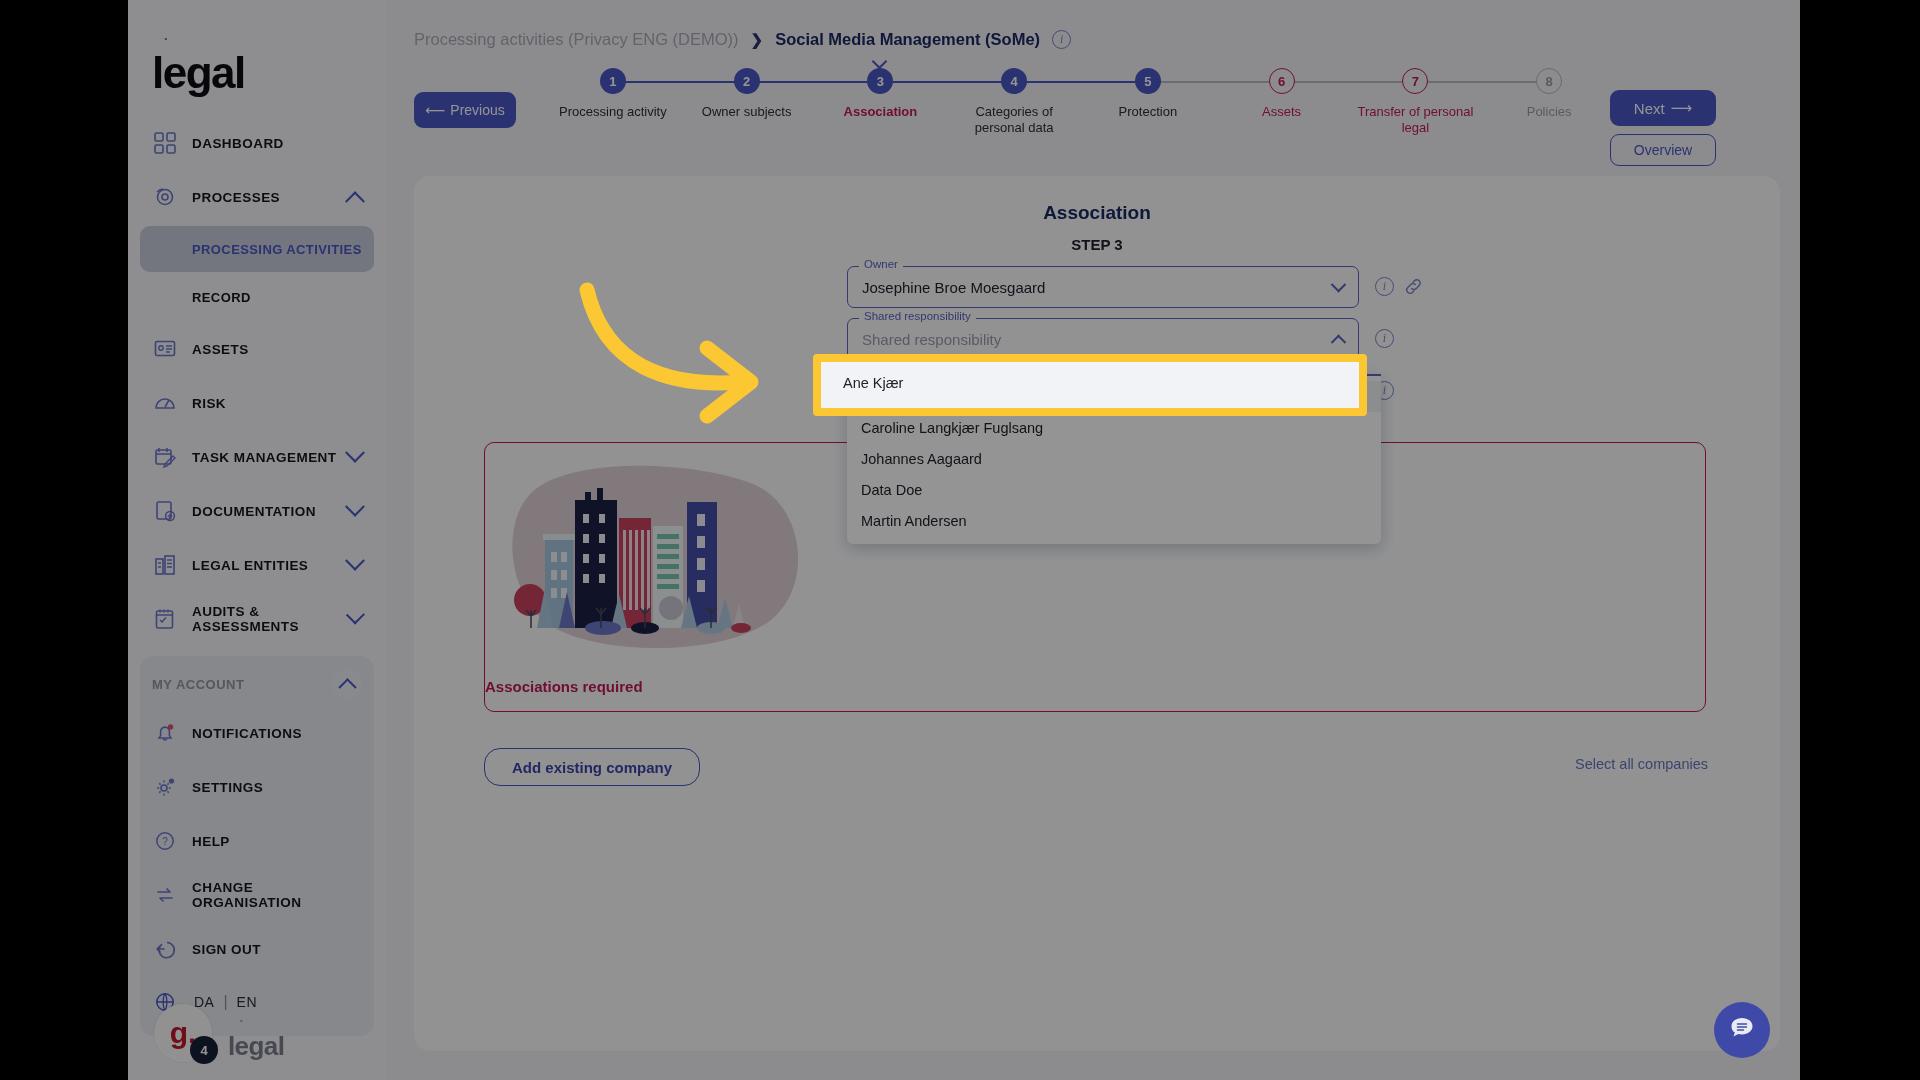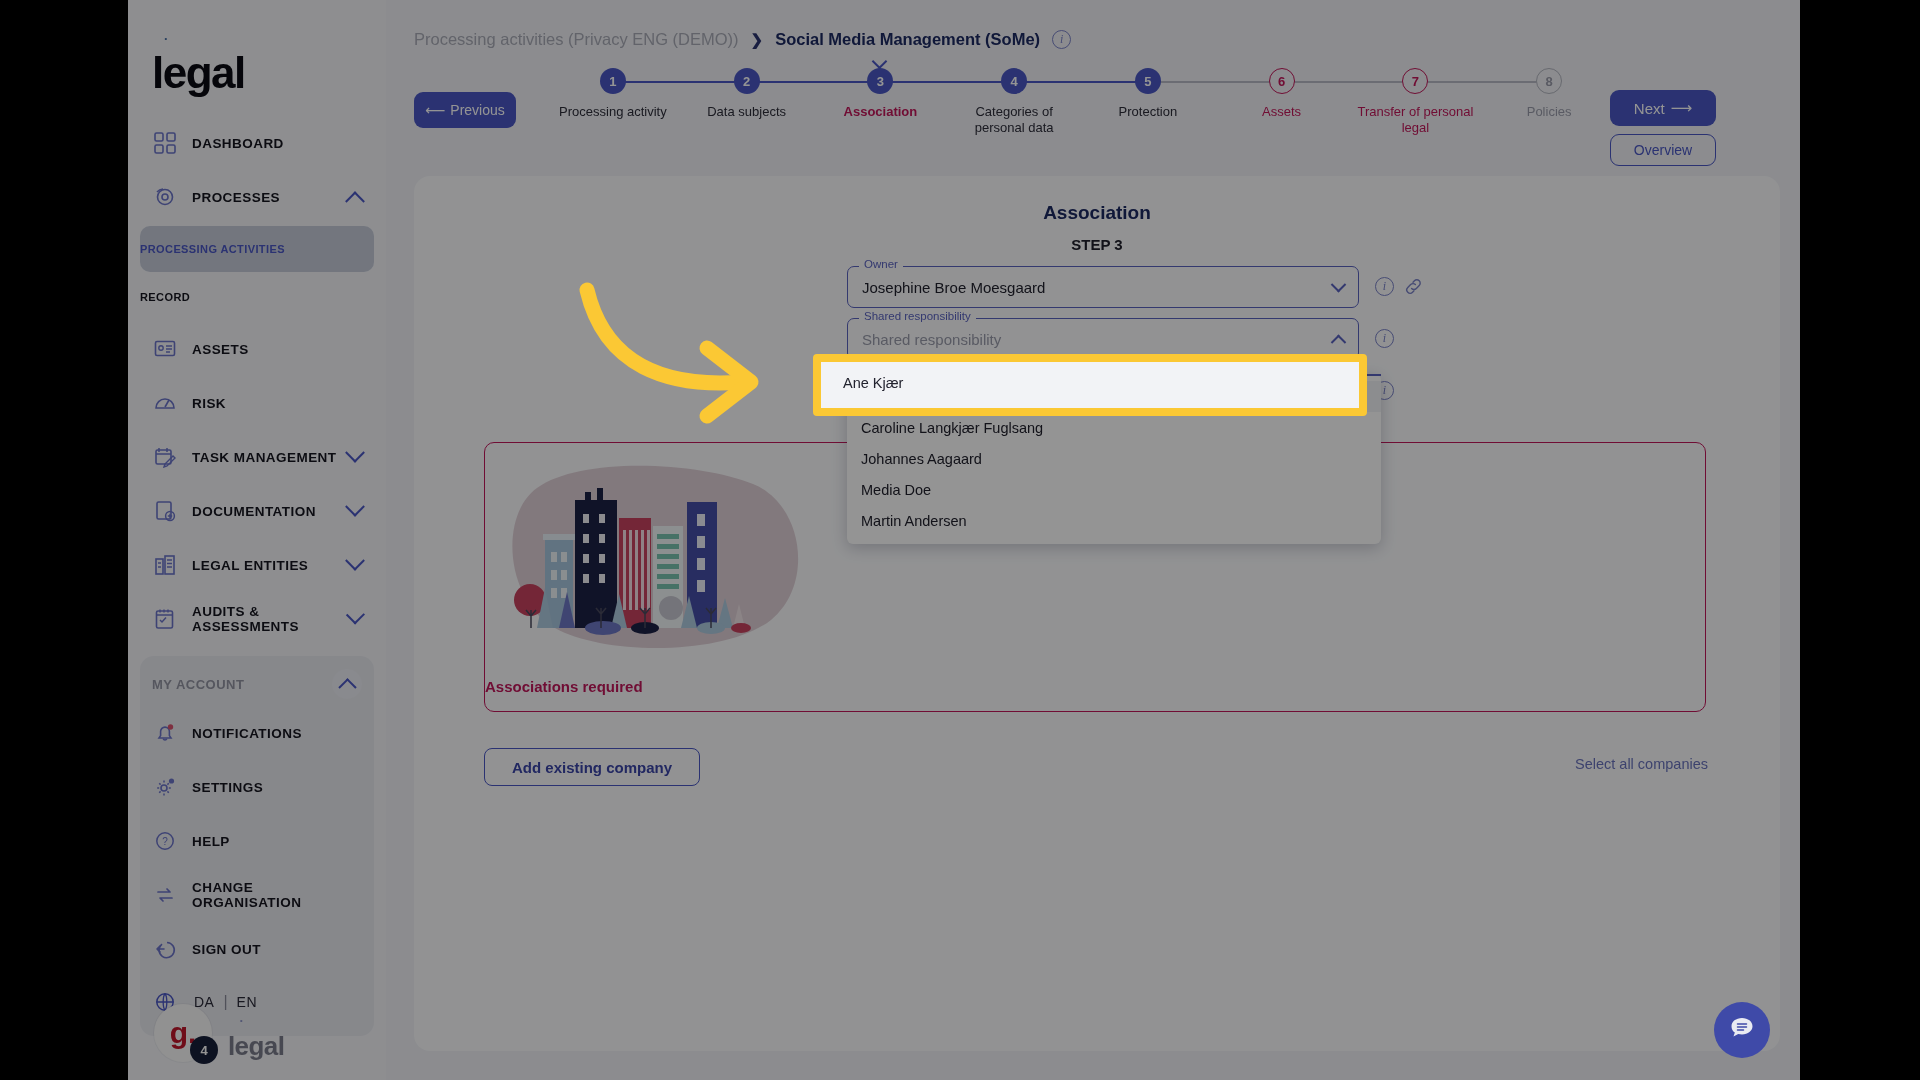--- a/index.html
+++ b/index.html
@@ -54,22 +54,23 @@
   }
   .nav-item .chev {
     margin-left: auto; width: 14px; height: 14px;
     border-right: 2px solid #4a57c4; border-bottom: 2px solid #4a57c4;
   }
   .chev.down { transform: rotate(45deg) translate(-3px,-3px); }
   .chev.up   { transform: rotate(-135deg) translate(-3px,-3px); }
   .sub-item {
     display:flex; align-items:center;
     height: 46px; margin: 2px 0;
+    padding-left: 52px;
     border-radius: 10px;
-    font-size: 11px; font-weight: 700; letter-spacing: 0.4px;
+    font-size: 13px; font-weight: 700; letter-spacing: 0.4px;
     text-transform: uppercase; color: #16161f;
     cursor: pointer;
   }
   .sub-item.active { background: #c6ccda; color: #4a57c4; }
   .account-box {
     margin: 10px 12px 0 12px;
     background: #e9eaf0;
     border-radius: 14px;
     padding: 6px 0 8px 0;
   }
@@ -230,21 +231,21 @@
   .empty {
     position:absolute; left: 70px; top: 266px;
     width: 1222px; height: 270px;
     border: 1.6px solid #c2185b; border-radius: 10px;
     display:flex; flex-direction:column; align-items:flex-start; justify-content:center;
   }
   .empty .msg { margin-top: 14px; font-size:15px; font-weight:700; color:#c2185b; }
   .btn-addco {
     position:absolute; left: 70px; top: 572px;
     width: 216px; height: 38px;
-    border: 1.5px solid #4a57c4; border-radius: 8px; background:transparent;
+    border: 1.5px solid #4a57c4; border-radius: 16px; background:transparent;
     color:#3b45a8; font-size:15px; font-weight:700; cursor:pointer;
   }
   .selectall {
     position:absolute; right: 72px; top: 580px;
     font-size:14.5px; color:#6a73bd; cursor:pointer;
   }
 
   
   .arrow { position:absolute; left: 575px; top: 278px; z-index: 700; }
   
@@ -481,21 +482,21 @@
 
       <div class="steps">
         <div class="step">
           <div class="line"></div>
           <div class="dot filled">1</div>
           <div class="caption">Processing activity</div>
         </div>
         <div class="step">
           <div class="line"></div>
           <div class="dot filled">2</div>
-          <div class="caption">Data subjects</div>
+          <div class="caption">Owner subjects</div>
         </div>
         <div class="step">
           <div class="step-chev"></div>
           <div class="line"></div>
           <div class="dot filled">3</div>
           <div class="caption active">Association</div>
         </div>
         <div class="step">
           <div class="line"></div>
           <div class="dot filled">4</div>
@@ -560,21 +561,21 @@
           </div>
           <div class="side">
             <span class="info-ico">i</span>
           </div>
 
           <div class="dropdown">
             <div class="dd-top-rule"></div>
             <div class="dd-item sel">Ane Kjær</div>
             <div class="dd-item">Caroline Langkjær Fuglsang</div>
             <div class="dd-item">Johannes Aagaard</div>
-            <div class="dd-item">Media Doe</div>
+            <div class="dd-item">Data Doe</div>
             <div class="dd-item">Martin Andersen</div>
           </div>
         </div>
 
         <div class="field" style="height:42px;">
           <div class="side" style="top:11px;">
             <span class="info-ico">i</span>
           </div>
         </div>
       </div>

